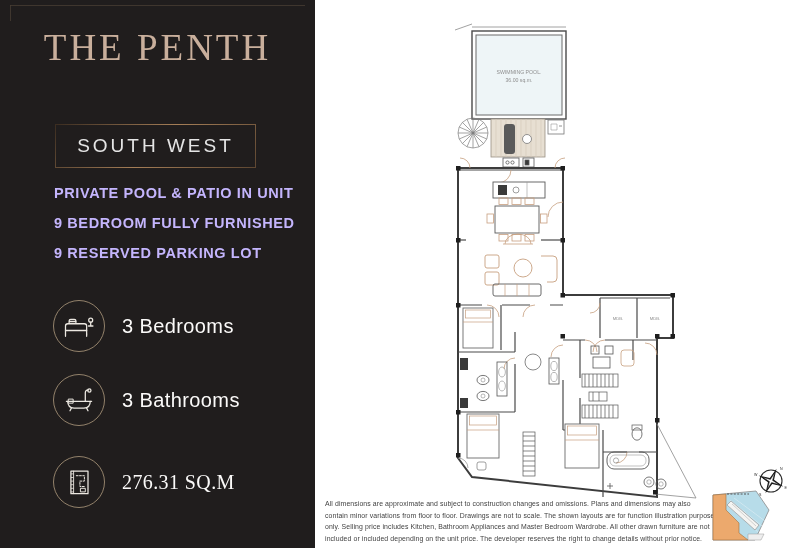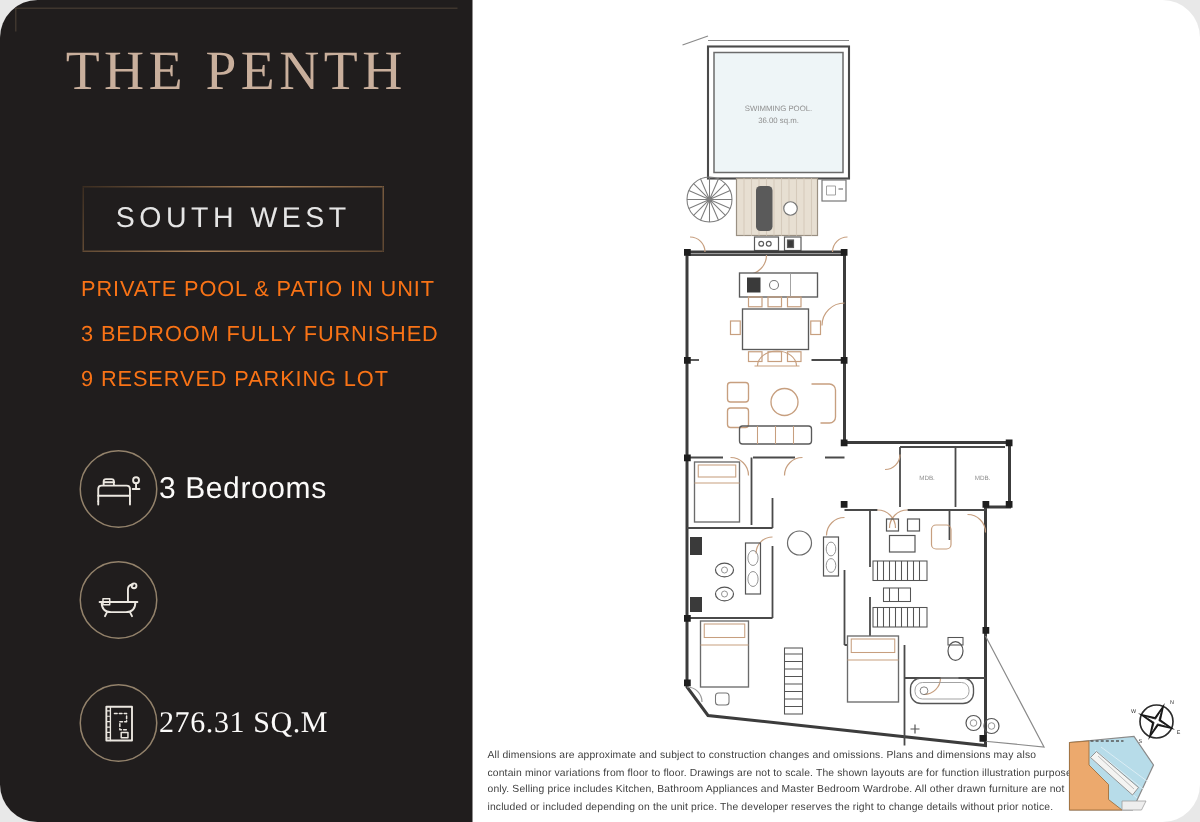--- a/index.html
+++ b/index.html
@@ -1,38 +1,38 @@
 <!DOCTYPE html>
 <html><head>
 <meta charset="utf-8">
 <style>
   * { margin:0; padding:0; box-sizing:border-box; }
   body { font-family:"Liberation Sans", sans-serif; background:#e8e8e8; }
-  .stage { position:relative; width:800px; height:548px; background:#ffffff; overflow:hidden;border-radius:25px; }
+  .stage { position:relative; width:800px; height:548px; background:#ffffff; overflow:hidden; }
 
   
   .panel { position:absolute; left:0; top:0; width:315px; height:548px; background:#201d1d; }
   .frame-h { position:absolute; left:10px; top:5px; width:295px; height:1px; background:#473d33; opacity:.8; }
   .frame-v { position:absolute; left:10px; top:5px; width:1px; height:16px; background:#473d33; opacity:.8; }
 
   .brand-title {
     position:absolute; left:0; top:26px; width:315px; text-align:center;
     font-family:"Liberation Serif", serif; font-size:37px; font-weight:400;
     color:#c9af9c; letter-spacing:3px;
   }
   .orientation-box {
     position:absolute; left:55px; top:124px; width:201px; height:44px;
     display:flex; align-items:center; justify-content:center;
     border:1px solid; border-image:linear-gradient(135deg,#3a2c20,#a57e57,#5d4631) 1;
     color:#e5e5e5; font-size:19px; letter-spacing:3px; font-weight:500;
   }
   .features { position:absolute; left:54px; top:178px; }
-  .feature-line { color:#f97316; font-size:14.5px; letter-spacing:.6px; line-height:30px; white-space:nowrap; font-weight:400;}
-
-  .stat-row { position:absolute; left:53px; display:flex; align-items:center; gap:1px; }
+  .feature-line { color:#c4b5fd; font-size:14.5px; letter-spacing:.6px; line-height:30px; white-space:nowrap; font-weight:700;}
+
+  .stat-row { position:absolute; left:53px; display:flex; align-items:center; gap:17px; }
   .stat-row.r1 { top:300px; } .stat-row.r2 { top:374px; } .stat-row.r3 { top:456px;font-family:Liberation Serif, serif; }
   .stat-circle {
     width:52px; height:52px; border-radius:50%; border:1px solid #93826b;
     display:flex; align-items:center; justify-content:center; flex:0 0 auto;
   }
   .stat-label { color:#fbfaf9; font-size:20px; letter-spacing:.4px; font-weight:400; }
   .icon-svg { stroke:#ece8e1; fill:none; stroke-width:1.4; stroke-linecap:round; stroke-linejoin:round; }
 
   
   .plan-svg { position:absolute; left:315px; top:0; }
@@ -55,21 +55,21 @@
     <div class="frame-v"></div>
 
     <div class="brand-title">THE PENTH</div>
 
     <div class="orientation-box">
       <span>SOUTH WEST</span>
     </div>
 
     <div class="features">
       <div class="feature-line">PRIVATE POOL &amp; PATIO IN UNIT</div>
-      <div class="feature-line">3 BEDROOM FULLY FURNISHED</div>
+      <div class="feature-line">9 BEDROOM FULLY FURNISHED</div>
       <div class="feature-line">9 RESERVED PARKING LOT</div>
     </div>
 
     <div class="stat-row r1">
       <div class="stat-circle">
         <svg class="icon-svg" width="36" height="36" viewBox="0 0 40 40">
           <path d="M5,29 V20 c0,-1.5 1,-2.5 2.5,-2.5 H26 c1.5,0 2.5,1 2.5,2.5 V29"></path>
           <path d="M5,25 H28.5"></path>
           <path d="M5,29 V31.5 M28.5,29 V31.5"></path>
           <path d="M9,17 v-2.5 c0,-1 .8,-1.8 1.8,-1.8 h4 c1,0 1.8,.8 1.8,1.8 V17 M16.8,15 h-7.6"></path>
@@ -84,20 +84,21 @@
       <div class="stat-circle">
         <svg class="icon-svg" width="36" height="36" viewBox="0 0 40 40">
           <path d="M6,21.5 H34"></path>
           <path d="M7.5,21.5 c0,5 2.5,7.5 7,7.5 h11 c4.5,0 7,-2.5 7,-7.5"></path>
           <path d="M11.5,29 l-1.5,3 M28.5,29 l1.5,3"></path>
           <path d="M27,21.5 V12 c0,-2.2 1.6,-3.6 3.6,-3.3"></path>
           <circle cx="31.5" cy="9.5" r="1.8"></circle>
           <path d="M8.5,19 h5 v4.5 h-5 z" stroke-width="1.1"></path>
         </svg>
       </div>
+      <div class="stat-label">3 Bathrooms</div>
     </div>
 
     <div class="stat-row r3">
       <div class="stat-circle">
         <svg class="icon-svg" width="36" height="36" viewBox="0 0 40 40">
           <rect x="11" y="8" width="19" height="25"></rect>
           <path d="M14,8 v25" stroke-width="1"></path>
           <path d="M11.5,11 h2 M11.5,15 h2 M11.5,19 h2 M11.5,23 h2 M11.5,27 h2 M11.5,31 h2" stroke-width=".9"></path>
           <path d="M17,13 h9 v6 h-5 v6 h5" stroke-dasharray="2 1.6" stroke-width="1.1"></path>
           <rect x="22" y="27" width="5" height="4" stroke-width="1.1"></rect>

